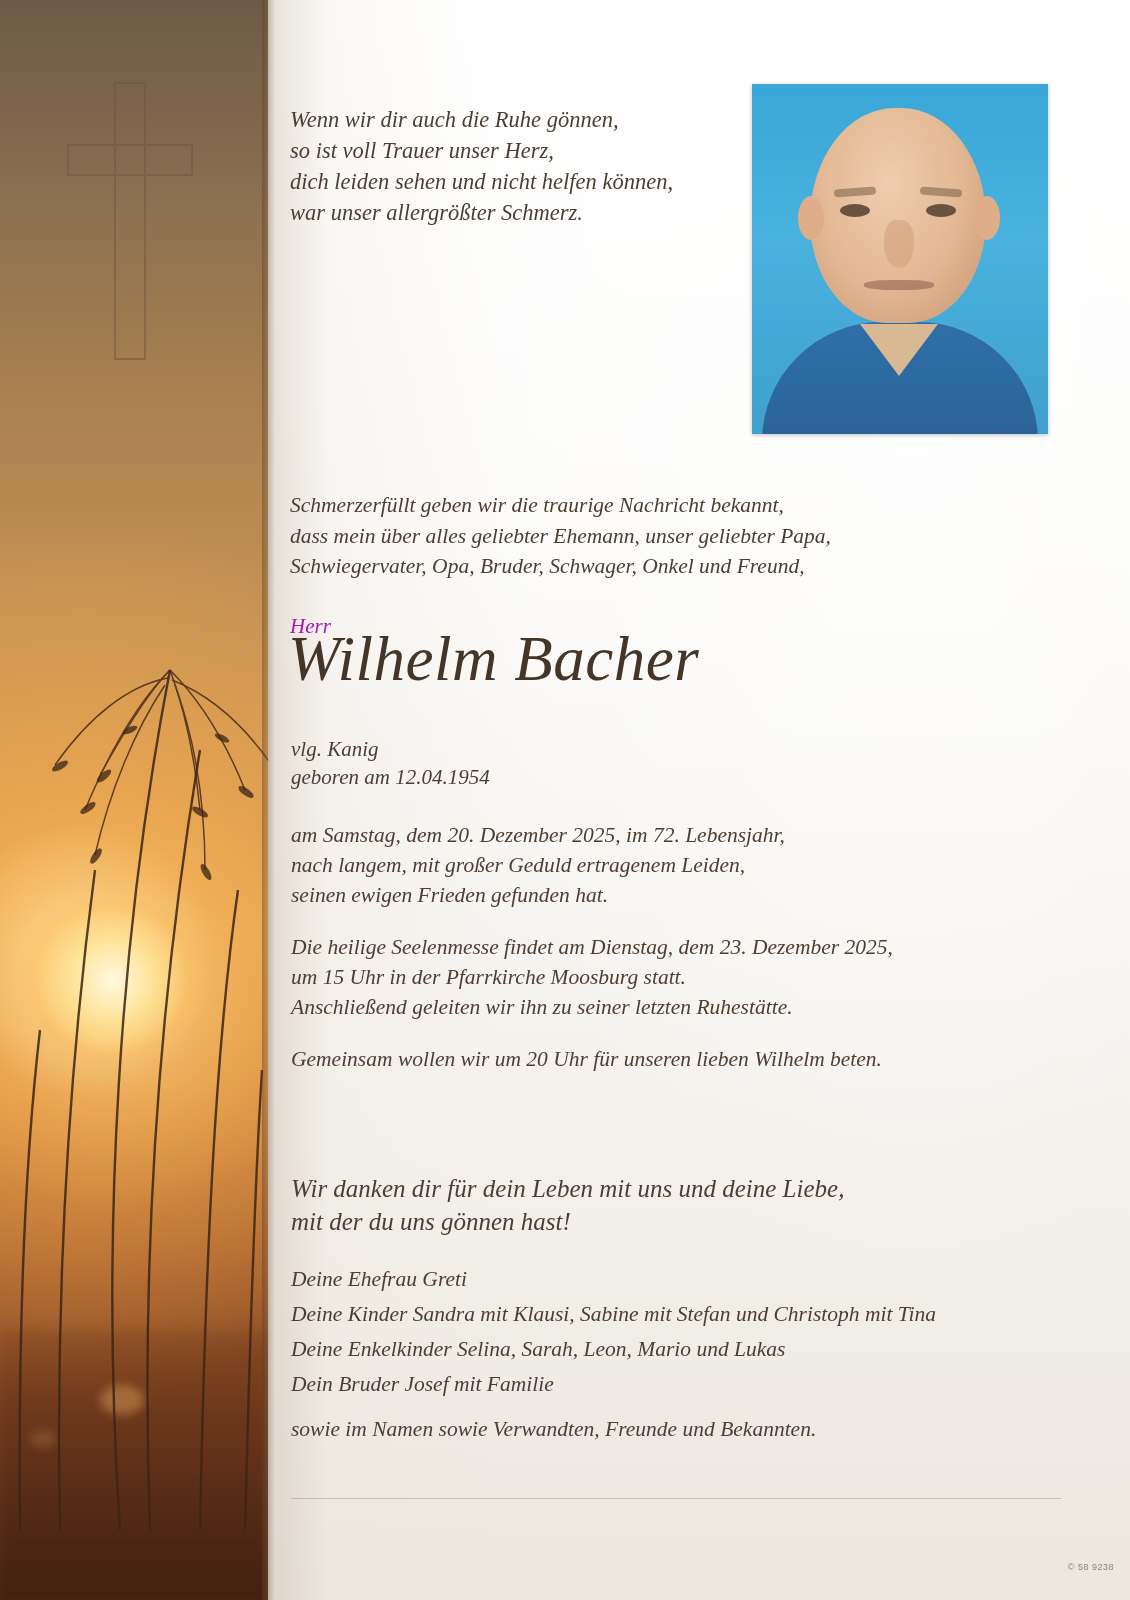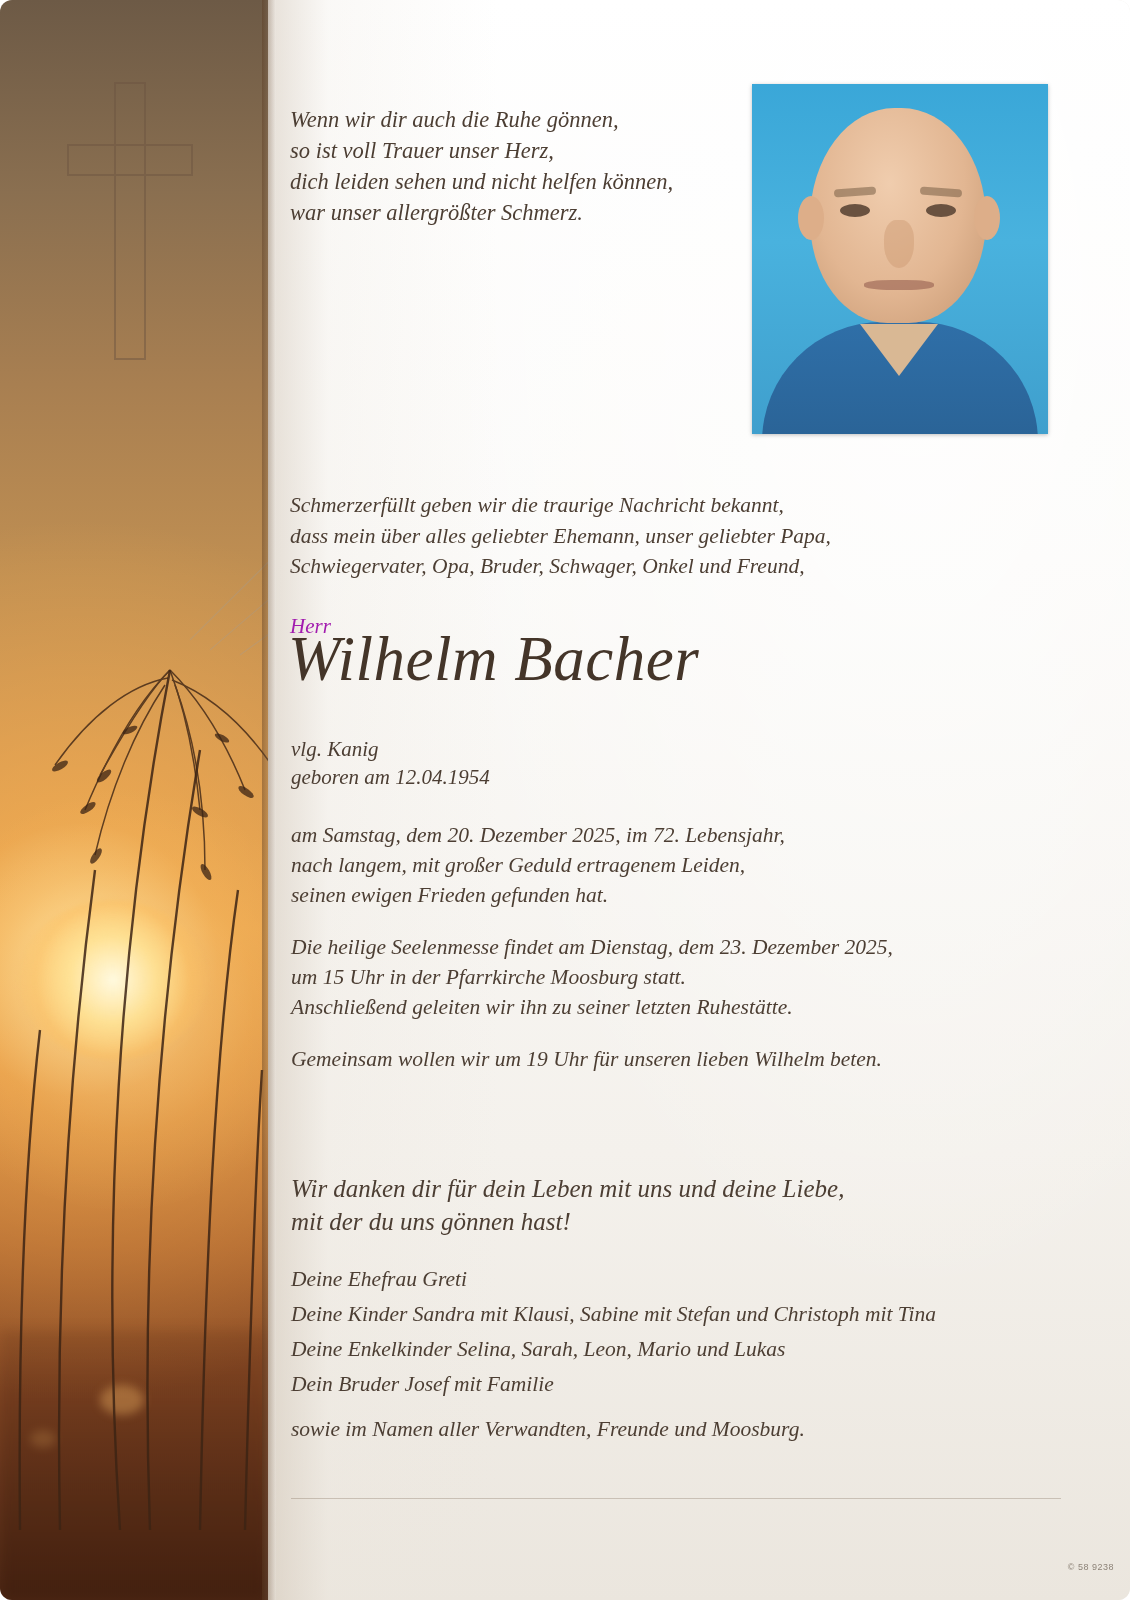--- a/index.html
+++ b/index.html
@@ -13,21 +13,20 @@
     background: #ffffff;
     overflow: hidden;
   }
 
   .card {
     position: relative;
     width: 1130px;
     height: 1600px;
     overflow: hidden;
     background: #f3efe9;
-    border-radius: 12px;
   }
 
   
   .photo-panel {
     position: absolute;
     left: 0; top: 0;
     width: 268px; height: 1600px;
     overflow: hidden;
     background:
       radial-gradient(circle at 30% 60%, rgba(255,222,150,0.95) 0%, rgba(255,180,80,0.55) 14%, rgba(0,0,0,0) 45%),
@@ -417,33 +416,33 @@
     <span class="line">seinen ewigen Frieden gefunden hat.</span>
   </div>
 
   <div class="txt messe">
     <span class="line">Die heilige Seelenmesse findet am Dienstag, dem 23. Dezember 2025,</span>
     <span class="line">um 15 Uhr in der Pfarrkirche Moosburg statt.</span>
     <span class="line">Anschließend geleiten wir ihn zu seiner letzten Ruhestätte.</span>
   </div>
 
   <div class="txt abschied">
-    <span class="line">Gemeinsam wollen wir um 19 Uhr für unseren lieben Wilhelm beten.</span>
+    <span class="line">Gemeinsam wollen wir um 20 Uhr für unseren lieben Wilhelm beten.</span>
   </div>
 
   <div class="txt thanks">
     <span class="line">Wir danken dir für dein Leben mit uns und deine Liebe,</span>
     <span class="line">mit der du uns gönnen hast!</span>
   </div>
 
   <div class="txt family">
     <span class="line">Deine Ehefrau Greti</span>
     <span class="line">Deine Kinder Sandra mit Klausi, Sabine mit Stefan und Christoph mit Tina</span>
     <span class="line">Deine Enkelkinder Selina, Sarah, Leon, Mario und Lukas</span>
     <span class="line">Dein Bruder Josef mit Familie</span>
     <span class="gap"></span>
-    <span class="line">sowie im Namen aller Verwandten, Freunde und Moosburg.</span>
+    <span class="line">sowie im Namen sowie Verwandten, Freunde und Bekannten.</span>
   </div>
 
   <div class="footer-rule"></div>
 
   <div class="code">© 58 9238</div>
 </div>
 
 </body></html>

